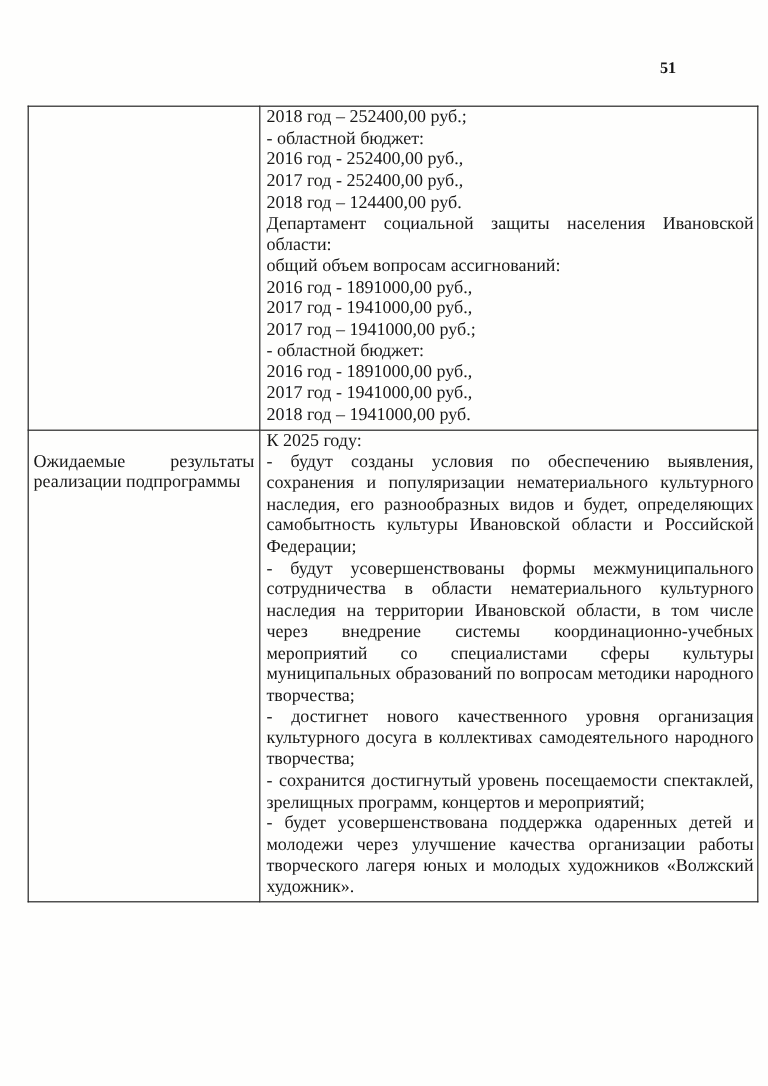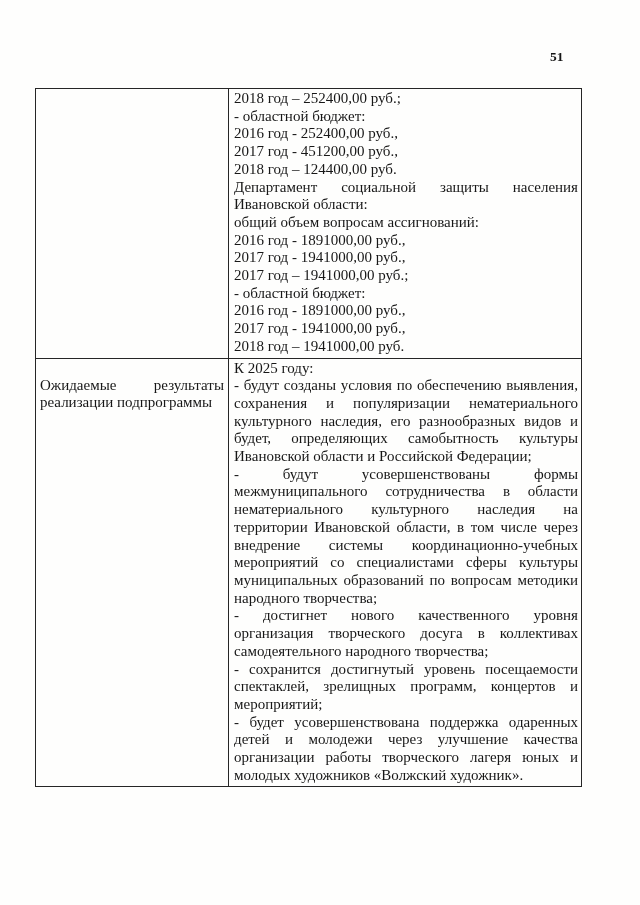--- a/index.html
+++ b/index.html
@@ -16,22 +16,22 @@
   }
   .page-number {
     position: absolute;
     top: 49px; left: 550px;
     font-size: 13.5px;
     font-weight: bold;
     color: #161616;
   }
   .doc-table {
     position: absolute;
-    left: 35px; top: 88px;
-    width: 547px;
+    left: 23px; top: 88px;
+    width: 609px;
     border-collapse: collapse;
     table-layout: fixed;
   }
   .doc-table td {
     border: 1.6px solid #262626;
     vertical-align: top;
     color: #171717;
     font-size: 15px;
     line-height: 17.7px;
   }
@@ -58,42 +58,42 @@
   <table class="doc-table">
     <tbody>
         <tr>
       <td class="label-cell">
         <div class="label-text"></div>
       </td>
       <td class="content-cell">
         <div class="line">2018 год – 252400,00 руб.;</div>
         <div class="line">- областной бюджет:</div>
         <div class="line">2016 год - 252400,00 руб.,</div>
-        <div class="line">2017 год - 451200,00 руб.,</div>
+        <div class="line">2017 год - 252400,00 руб.,</div>
         <div class="line">2018 год – 124400,00 руб.</div>
         <div class="line">Департамент социальной защиты населения Ивановской области:</div>
         <div class="line">общий объем вопросам ассигнований:</div>
         <div class="line">2016 год - 1891000,00 руб.,</div>
         <div class="line">2017 год - 1941000,00 руб.,</div>
         <div class="line">2017 год – 1941000,00 руб.;</div>
         <div class="line">- областной бюджет:</div>
         <div class="line">2016 год - 1891000,00 руб.,</div>
         <div class="line">2017 год - 1941000,00 руб.,</div>
         <div class="line">2018 год – 1941000,00 руб.</div>
       </td>
     </tr>
     <tr>
       <td class="label-cell">
         <div class="label-text">Ожидаемые результаты реализации подпрограммы</div>
       </td>
       <td class="content-cell">
         <div class="para">К 2025 году:</div>
         <div class="para">- будут созданы условия по обеспечению выявления, сохранения и популяризации нематериального культурного наследия, его разнообразных видов и будет, определяющих самобытность культуры Ивановской области и Российской Федерации;</div>
         <div class="para">- будут усовершенствованы формы межмуниципального сотрудничества в области нематериального культурного наследия на территории Ивановской области, в том числе через внедрение системы координационно-учебных мероприятий со специалистами сферы культуры муниципальных образований по вопросам методики народного творчества;</div>
-        <div class="para">- достигнет нового качественного уровня организация творческого досуга в коллективах самодеятельного народного творчества;</div>
+        <div class="para">- достигнет нового качественного уровня организация культурного досуга в коллективах самодеятельного народного творчества;</div>
         <div class="para">- сохранится достигнутый уровень посещаемости спектаклей, зрелищных программ, концертов и мероприятий;</div>
         <div class="para">- будет усовершенствована поддержка одаренных детей и молодежи через улучшение качества организации работы творческого лагеря юных и молодых художников «Волжский художник».</div>
       </td>
     </tr>
   </tbody>
     </table>
 
 </div>
 
 </body></html>

